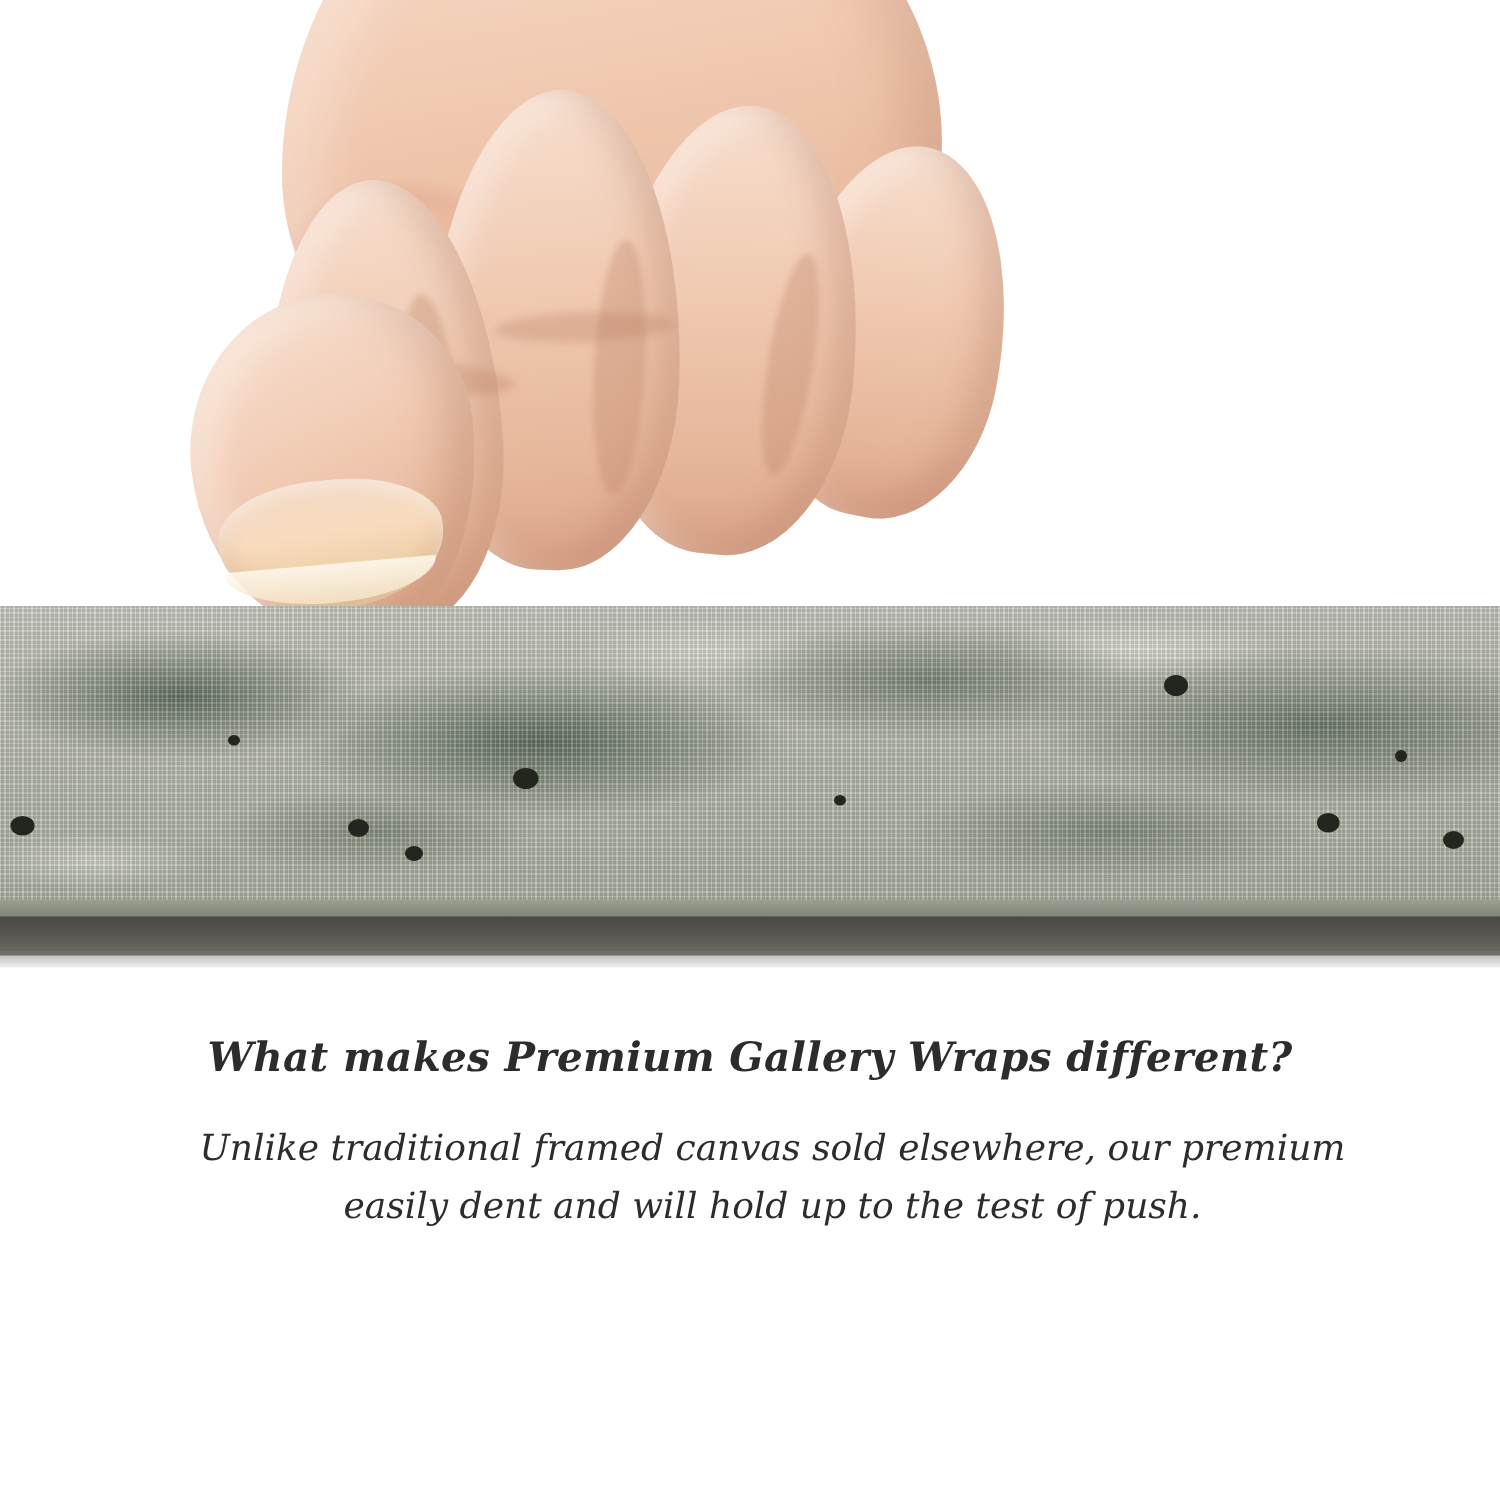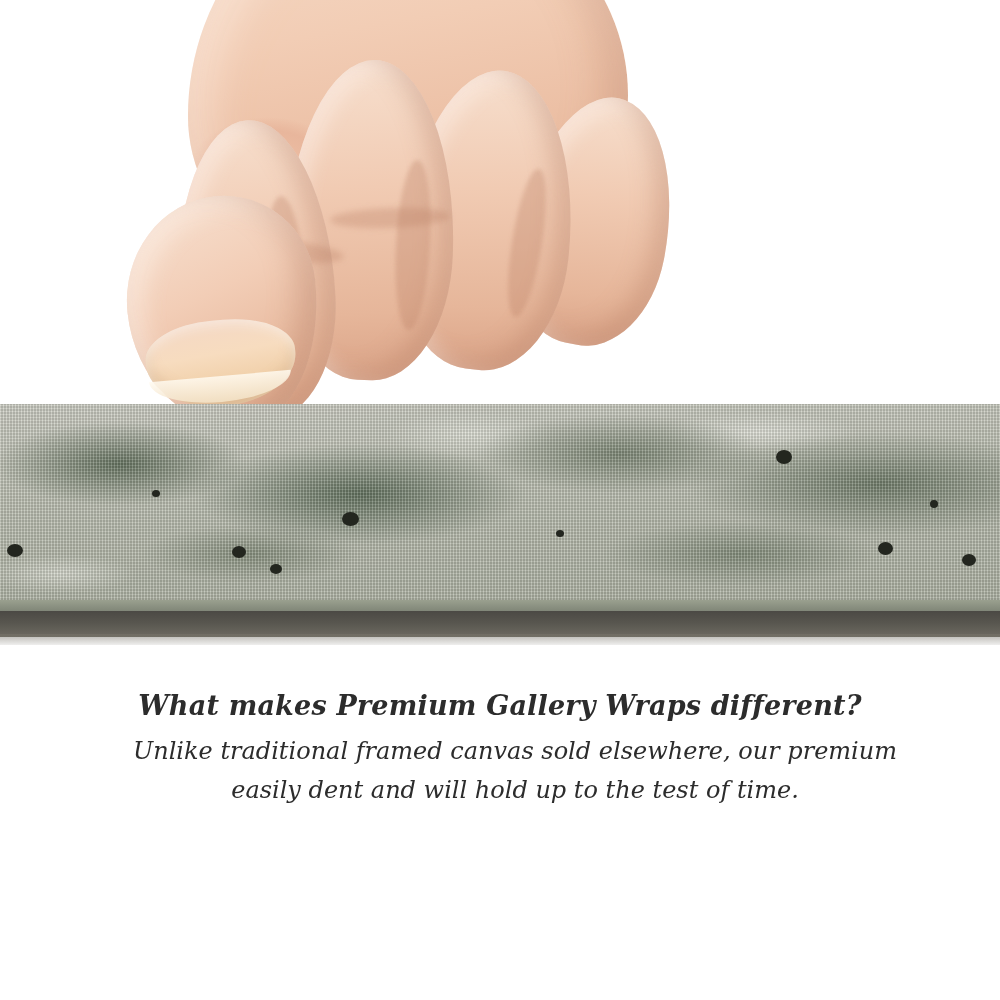--- a/index.html
+++ b/index.html
@@ -199,21 +199,21 @@
     width: 1000px;
     text-align: center;
     color: #2c2c2c;
     font-family: "DejaVu Serif", serif;
     font-style: italic;
   }
   .caption .headline {
     font-size: 27px;
     font-weight: 700;
     letter-spacing: 0.2px;
-    margin: 0 0 10px 0;
+    margin: 0 0 24px 0;
     line-height: 1.2;
   }
   .caption .body-line {
     font-size: 24px;
     line-height: 1.62;
     font-weight: 400;
     margin: 0;
     padding-left: 30px;
   }
 </style>
@@ -256,16 +256,16 @@
     </div>
 
     <div class="band-lip"></div>
     <div class="band-shadow"></div>
     <div class="band-shadow-soft"></div>
   </div>
 
   <div class="caption">
     <p class="headline">What makes Premium Gallery Wraps different?</p>
     <p class="body-line">Unlike traditional framed canvas sold elsewhere, our premium</p>
-    <p class="body-line">easily dent and will hold up to the test of time.</p>
+    <p class="body-line">easily dent and will hold up to the test of push.</p>
   </div>
 
 </div>
 
 </body></html>

